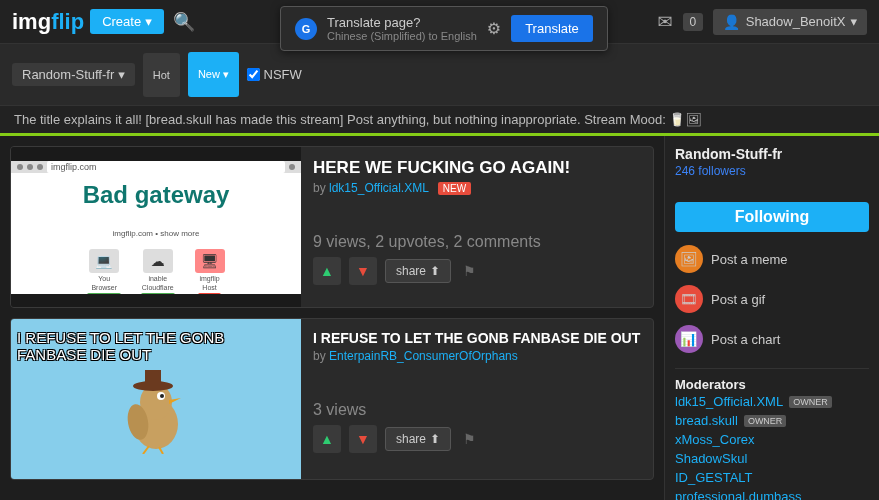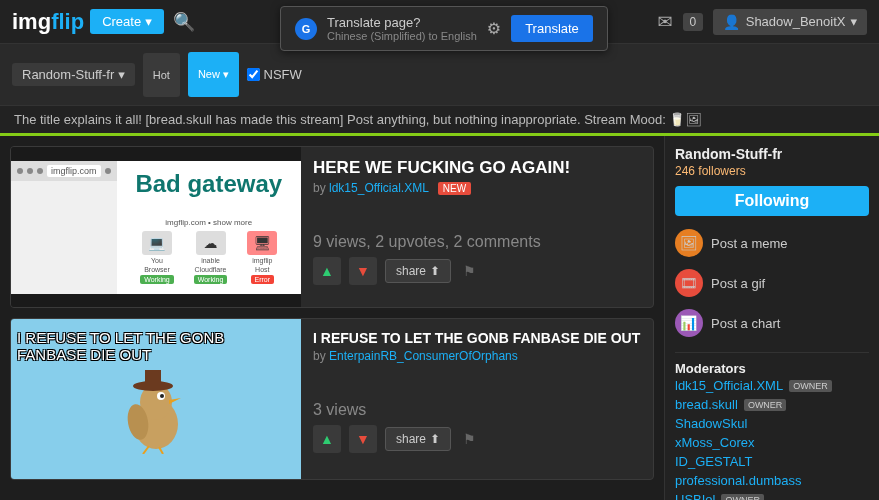--- a/index.html
+++ b/index.html
@@ -199,21 +199,21 @@
       overflow: hidden;
     }
 
     
     .browser-mock {
       width: 100%;
       height: 133px;
       background: #f0f0f0;
       border-radius: 0;
       display: flex;
-      flex-direction: row;
+      flex-direction: column;
       font-size: 10px;
       color: #333;
       overflow: hidden;
     }
     .browser-bar {
       background: #ddd;
       height: 20px;
       display: flex;
       align-items: center;
       padding: 0 6px;
@@ -224,21 +224,21 @@
     .browser-body {
       flex: 1;
       background: #fff;
       padding: 8px;
       display: flex;
       flex-direction: column;
       align-items: center;
       justify-content: center;
     }
     .bad-gw-title { font-size: 24px; font-weight: bold; color: #0f766e; margin-bottom: 20px; }
-    .bad-gw-sub { font-size: 8px; color: #555; margin-bottom: 4px; }
+    .bad-gw-sub { font-size: 8px; color: #555; margin-bottom: 11px; }
     .bad-gw-icons { display: flex; gap: 20px; align-items: center; }
     .bad-gw-icon-item { display: flex; flex-direction: column; align-items: center; gap: 2px; }
     .bad-gw-icon-shape { width: 30px; height: 24px; background: #ddd; border-radius: 3px; display: flex; align-items: center; justify-content: center; font-size: 14px; }
     .bad-gw-icon-label { font-size: 7px; color: #555; }
     .bad-gw-status { font-size: 7px; padding: 1px 4px; border-radius: 2px; }
     .status-ok { background: #4CAF50; color: #fff; }
     .status-err { background: #f44336; color: #fff; }
 
     
     .bird-meme {
@@ -350,22 +350,22 @@
       flex-shrink: 0;
     }
     .sidebar-stream-title {
       font-size: 14px;
       font-weight: bold;
       color: #eee;
       margin-bottom: 2px;
     }
     .sidebar-followers {
       font-size: 12px;
-      color: #fdba74;
-      margin-bottom: 8px;
+      color: #3b82f6;
+      margin-bottom: 24px;
     }
     .following-btn {
       background: #1cb0f6;
       color: #fff;
       border: none;
       padding: 6px 18px;
       border-radius: 4px;
       cursor: pointer;
       font-size: 16px;
       font-weight: bold;
@@ -617,24 +617,24 @@
     <div>
       <div class="mod-item">
         <a>ldk15_Official.XML</a>
         <span class="owner-badge">OWNER</span>
       </div>
       <div class="mod-item">
         <a>bread.skull</a>
         <span class="owner-badge">OWNER</span>
       </div>
       <div class="mod-item">
+        <a>xMoss_Corex</a>
+      </div>
+      <div class="mod-item">
         <a>ShadowSkul</a>
-      </div>
-      <div class="mod-item">
-        <a>xMoss_Corex</a>
       </div>
       <div class="mod-item">
         <a>ID_GESTALT</a>
       </div>
       <div class="mod-item">
         <a>professional.dumbass</a>
       </div>
       <div class="mod-item">
         <a>USBIol</a>
         <span class="owner-badge">OWNER</span>

